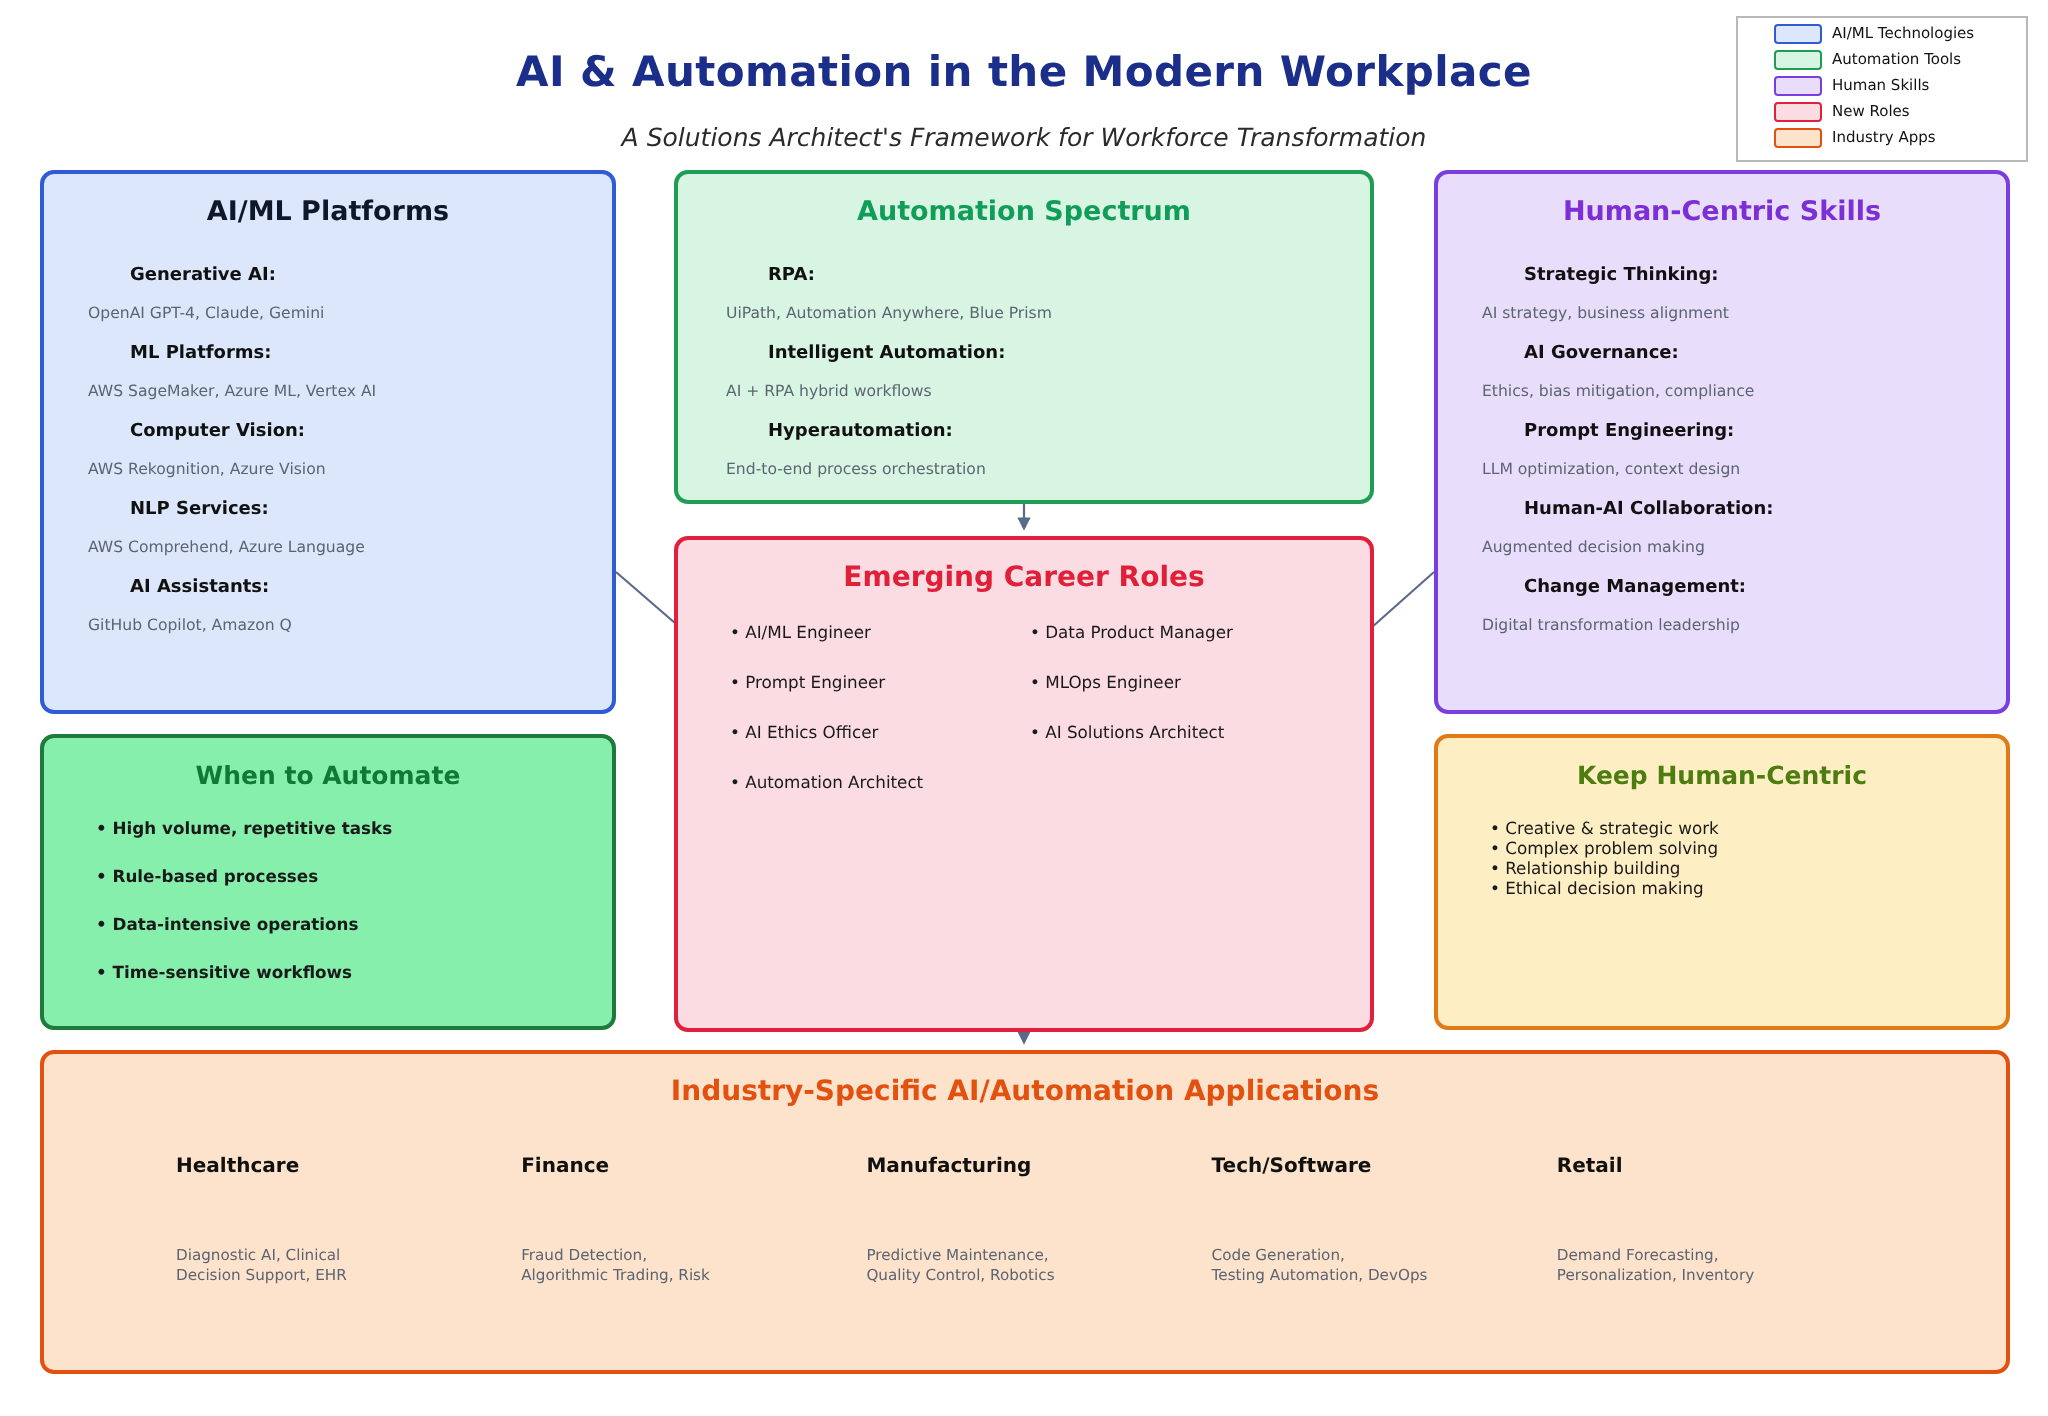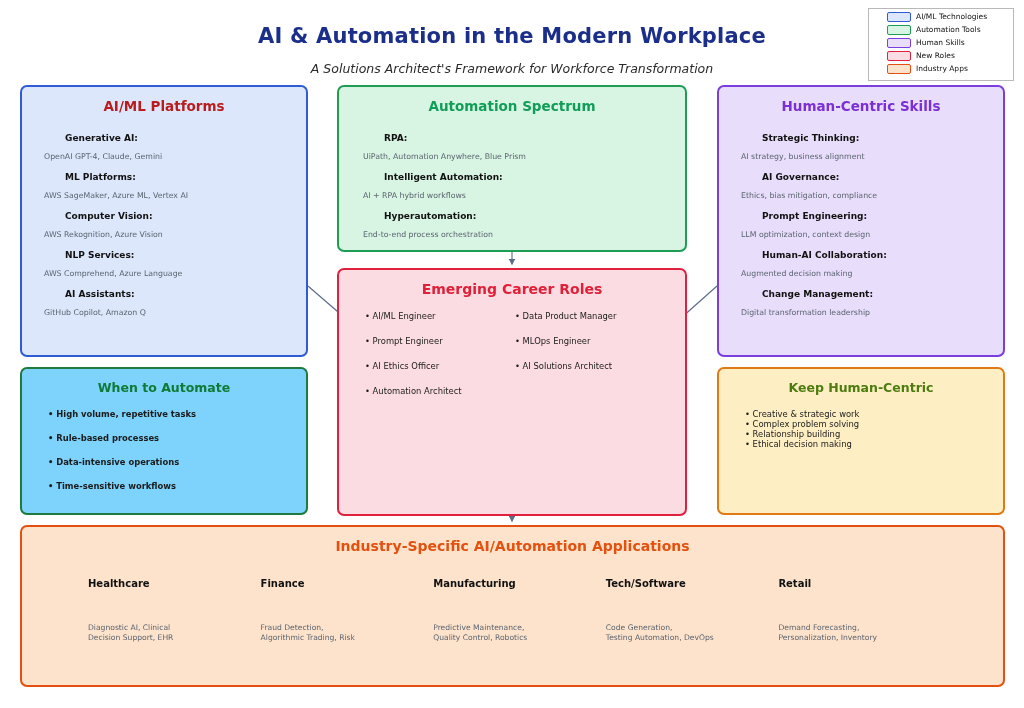--- a/index.html
+++ b/index.html
@@ -106,21 +106,21 @@
   .bullet {
     font-size: 8.4px;
     color: #1a1a1a;
   }
 
   
   #ai-platforms {
     left: 20px; top: 85px; width: 288px; height: 272px;
     background: #dce7fb; border: 2px solid #2f5bd4;
   }
-  #ai-platforms .box-title { color: #b91c1c; }
+  #ai-platforms .box-title { color: #0f172a; }
   #ai-platforms .inner { padding: 8px 22px 0 22px; }
   #ai-platforms .cat { margin-top: 11px; }
   #ai-platforms .det { margin-top: 9px; }
 
   #automation-spectrum {
     left: 337px; top: 85px; width: 350px; height: 167px;
     background: #d8f5e3; border: 2px solid #1f9d55;
   }
   #automation-spectrum .box-title { color: #0f9d58; }
   #automation-spectrum .inner { padding: 8px 24px 0 24px; }
@@ -145,21 +145,21 @@
     margin-top: 14px;
     padding: 0 26px;
     display: grid;
     grid-template-columns: 1fr 1fr;
     row-gap: 15px;
     column-gap: 6px;
   }
 
   #when-automate {
     left: 20px; top: 367px; width: 288px; height: 148px;
-    background: #7dd3fc; border: 2px solid #1f7a3d;
+    background: #86efac; border: 2px solid #1f7a3d;
   }
   #when-automate .box-title { color: #107a35; font-size: 12.5px; }
   #when-automate .list { padding: 0 26px; margin-top: 14px; }
   #when-automate .bullet { margin-top: 14px; font-weight: bold; }
   #when-automate .bullet:first-child { margin-top: 0; }
 
   #keep-human {
     left: 717px; top: 367px; width: 288px; height: 148px;
     background: #fdeec4; border: 2px solid #e07a14;
   }

